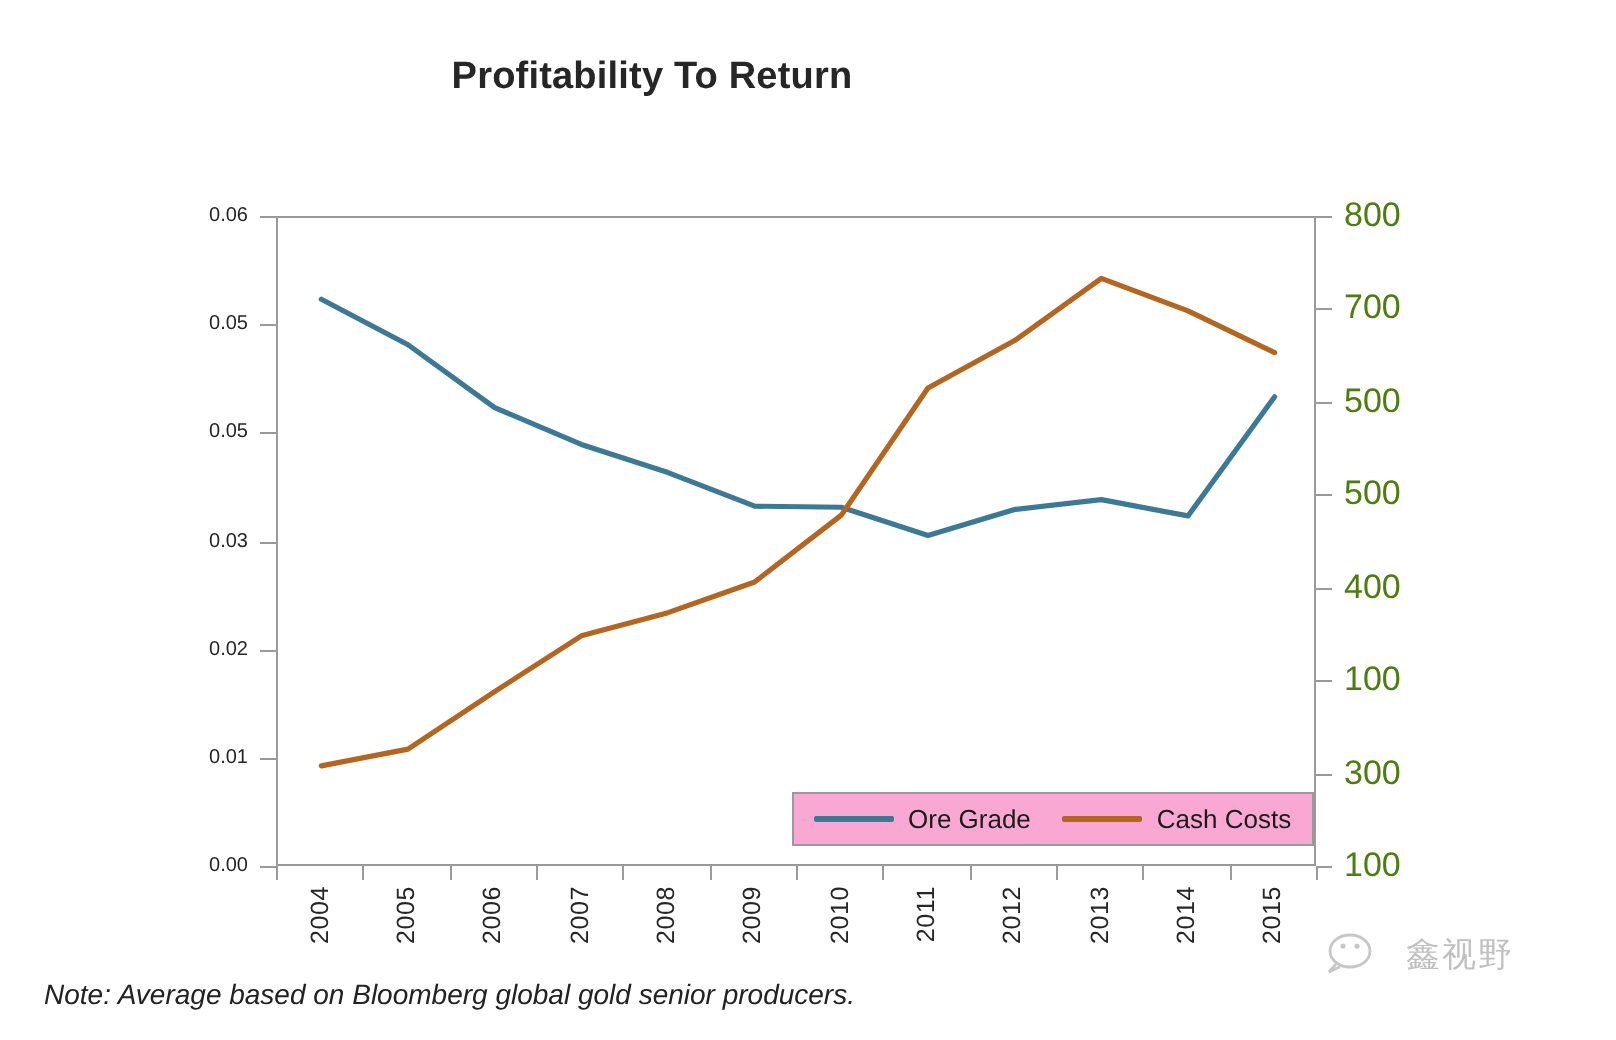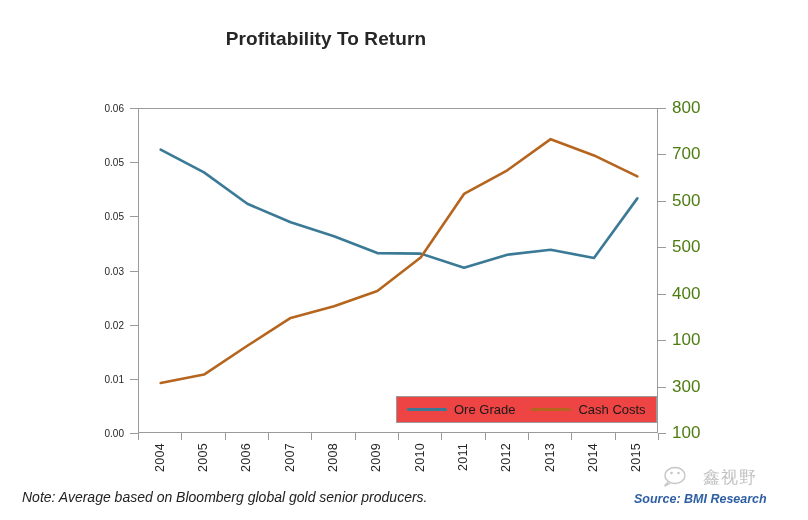--- a/index.html
+++ b/index.html
@@ -50,21 +50,21 @@
   .xaxis .xtick-line{position:absolute;top:0;height:7px;width:0;border-left:1.2px solid #9a9a9a;}
   .xaxis .xtick{
     position:absolute;top:10px;font-size:12.5px;color:#262626;
     writing-mode:vertical-rl;transform:rotate(180deg);
     transform-origin:center;white-space:nowrap;letter-spacing:.3px;
   }
 
   
   .legend{
     position:absolute;left:396px;top:396px;
-    border:1px solid #9a9a9a;background:#ef4444;
+    border:1px solid #9a9a9a;background:#f9a8d4;
     padding:5px 10px 5px 10px;display:flex;align-items:center;gap:16px;
   }
   .legend-entry{display:flex;align-items:center;gap:7px;}
   .legend-swatch{display:block;width:40px;height:3px;border-radius:1px;}
   .legend-label{font-size:13px;color:#1a1a1a;white-space:nowrap;}
 
   
   .note{
     position:absolute;left:22px;top:489px;
     font-size:14px;font-style:italic;color:#222;white-space:nowrap;
@@ -148,21 +148,20 @@
         <span class="legend-swatch" style="background: rgb(59, 122, 150);"></span>
         <span class="legend-label">Ore Grade</span>
       </div>
       <div class="legend-entry">
         <span class="legend-swatch" style="background: rgb(181, 101, 29);"></span>
         <span class="legend-label">Cash Costs</span>
       </div>
     </div>
 
   <div class="note">Note: Average based on Bloomberg global gold senior producers.</div>
-  <div class="source">Source: BMI Research</div>
 
   <div class="watermark">
     <svg width="34" height="24" viewBox="0 0 34 24">
       <ellipse cx="13" cy="9.5" rx="10" ry="8" fill="none" stroke="#9a9a9a" stroke-width="1.4"></ellipse>
       <path d="M6 16 L2.5 20 L8 17.4" fill="none" stroke="#9a9a9a" stroke-width="1.4"></path>
       <circle cx="9.5" cy="7" r="1.3" fill="#9a9a9a"></circle>
       <circle cx="16.5" cy="7" r="1.3" fill="#9a9a9a"></circle>
     </svg>
     <span class="wm-text">鑫视野</span>
   </div>

